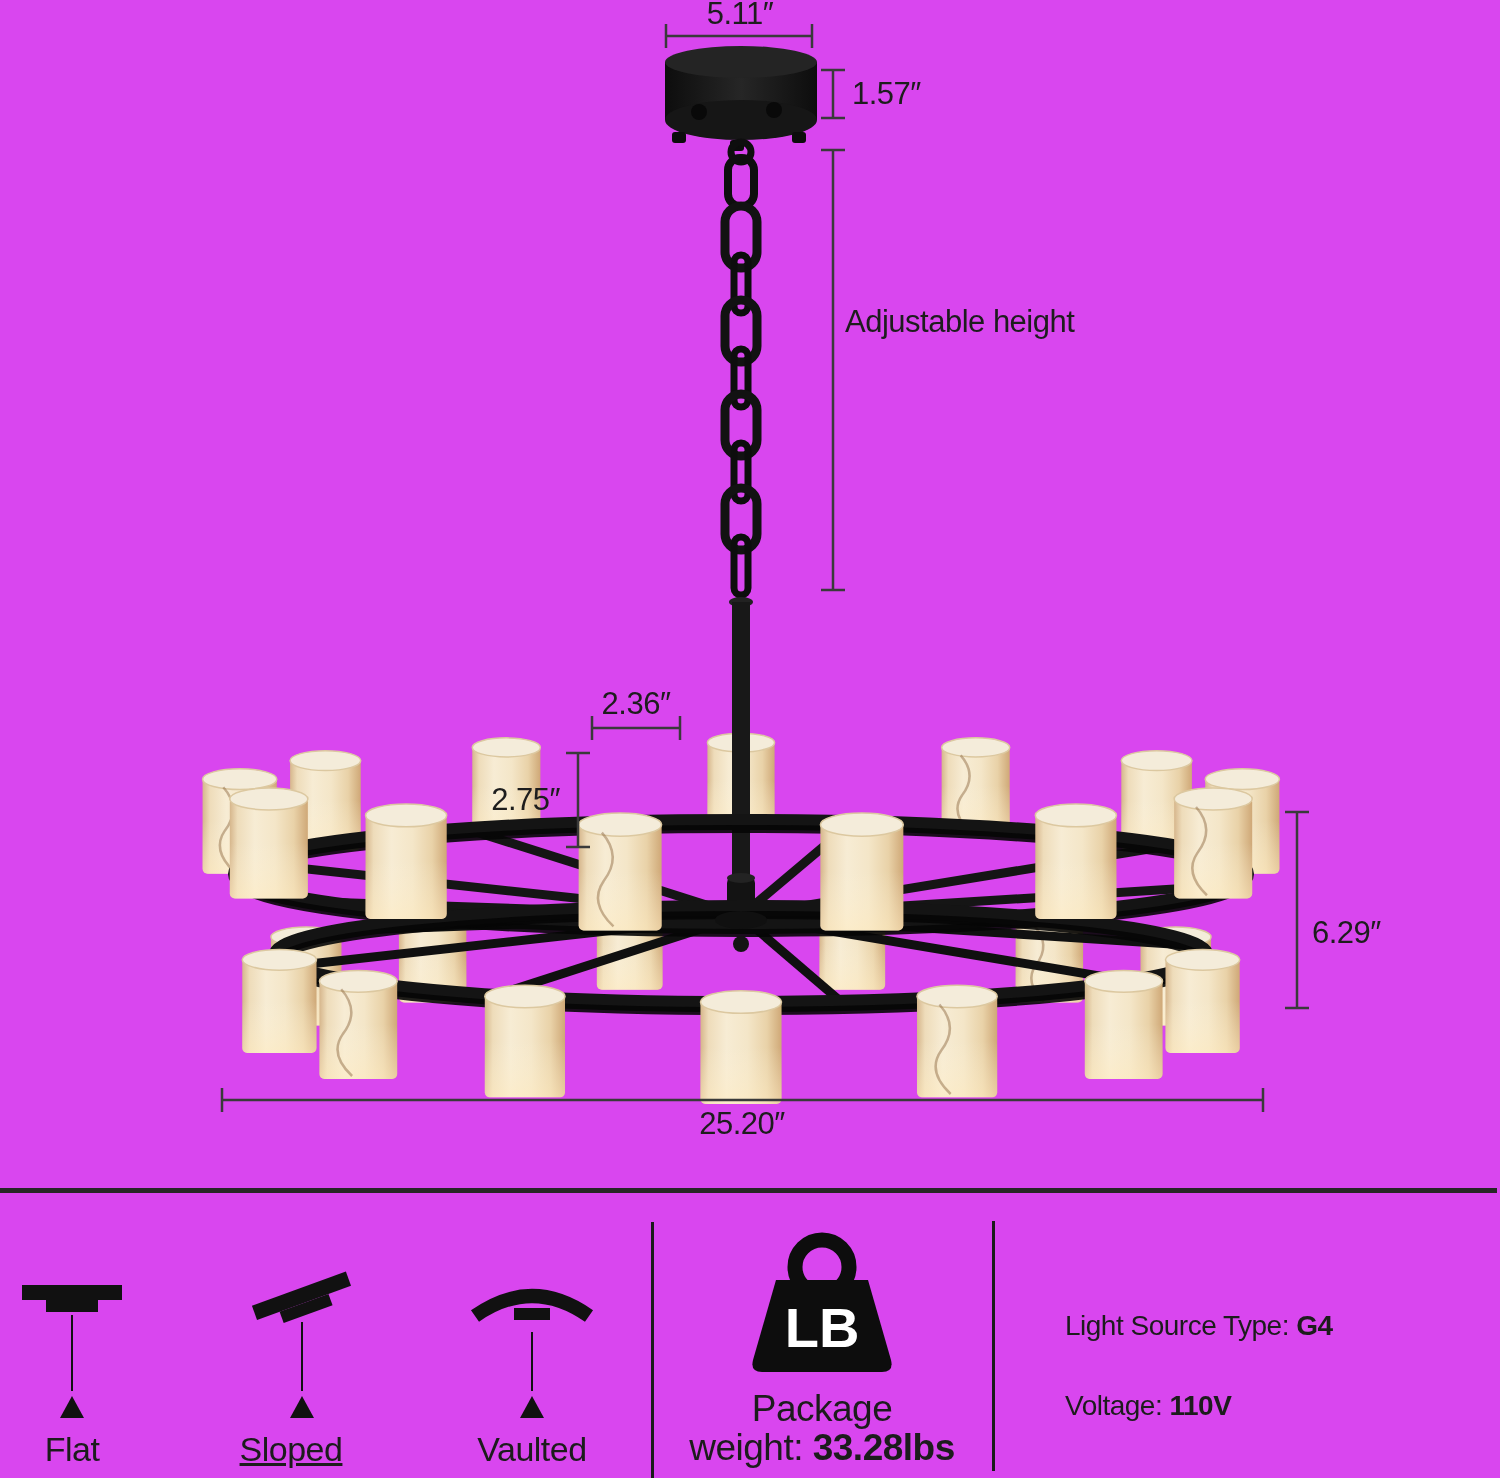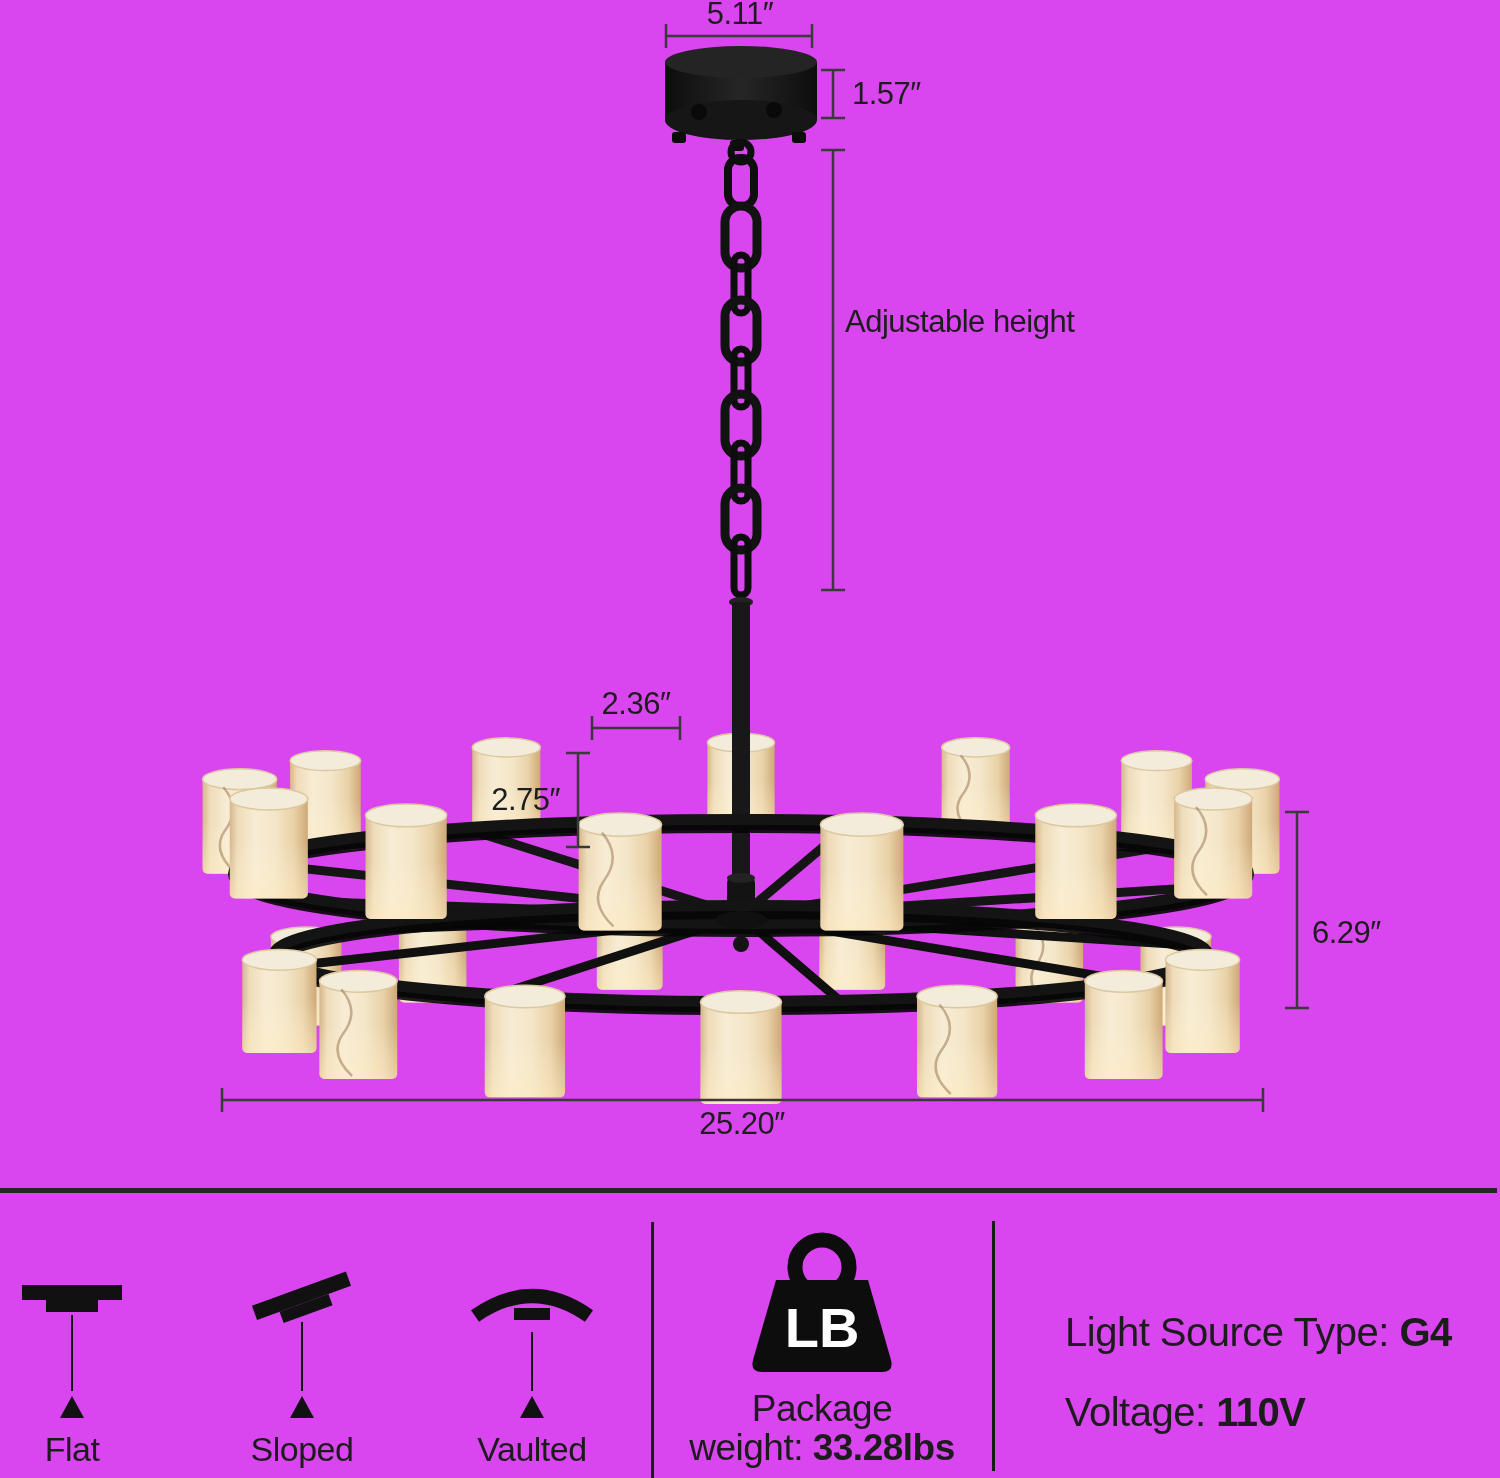--- a/index.html
+++ b/index.html
@@ -11,21 +11,21 @@
   .lbl.right{text-align:right;}
   .adj{line-height:52px;}
   
   .panel-topbar{position:absolute;left:0;top:1188px;width:1497px;height:5px;background:#262626;}
   .vdivider{position:absolute;width:3px;background:#1a1a1a;}
   .ceil-line{position:absolute;width:2px;background:#111;}
   .tri{position:absolute;width:0;height:0;border-left:12px solid transparent;
        border-right:12px solid transparent;border-bottom:22px solid #111;}
   .ceil-label{position:absolute;font-size:34px;text-align:center;width:140px;letter-spacing:-0.5px;}
   .pkg-line{position:absolute;font-size:37px;text-align:center;width:280px;letter-spacing:-0.5px;}
-  .spec-line{position:absolute;font-size:40px;letter-spacing:-0.5px;white-space:nowrap;}
+  .spec-line{position:absolute;font-size:28px;letter-spacing:-0.5px;white-space:nowrap;}
   b{font-weight:bold;}
 </style>
 </head>
 <body>
 
 <div id="stage">
 
   <svg id="art" width="1500" height="1190" viewBox="0 0 1500 1190">
     <defs>
       <linearGradient id="shadeGrad" x1="0" y1="0" x2="1" y2="0">
@@ -293,21 +293,21 @@
   <div class="ceil-label" style="left:2px;top:1430px;">Flat</div>
 
   <svg style="position:absolute;left:237px;top:1258px;" width="132" height="72">
     <g transform="rotate(-20 66 42)">
       <rect x="16" y="30" width="100" height="15" fill="#111"></rect>
       <rect x="40" y="45" width="52" height="12" fill="#111"></rect>
     </g>
   </svg>
   <div class="ceil-line" style="left:301px;top:1322px;height:69px;"></div>
   <div class="tri" style="left:290px;top:1396px;"></div>
-  <div class="ceil-label" style="left:232px;top:1430px;">Sloped</div>
+  <div class="ceil-label" style="left:221px;top:1430px;text-decoration:underline;">Sloped</div>
 
   <svg style="position:absolute;left:467px;top:1280px;" width="130" height="48">
     <path d="M 8,36 Q 65,-4 122,36" fill="none" stroke="#111" stroke-width="14"></path>
     <rect x="47" y="28" width="36" height="12" fill="#111"></rect>
   </svg>
   <div class="ceil-line" style="left:531px;top:1332px;height:59px;"></div>
   <div class="tri" style="left:520px;top:1396px;"></div>
   <div class="ceil-label" style="left:462px;top:1430px;">Vaulted</div>
 
   <svg style="position:absolute;left:752px;top:1225px;" width="140" height="152">

